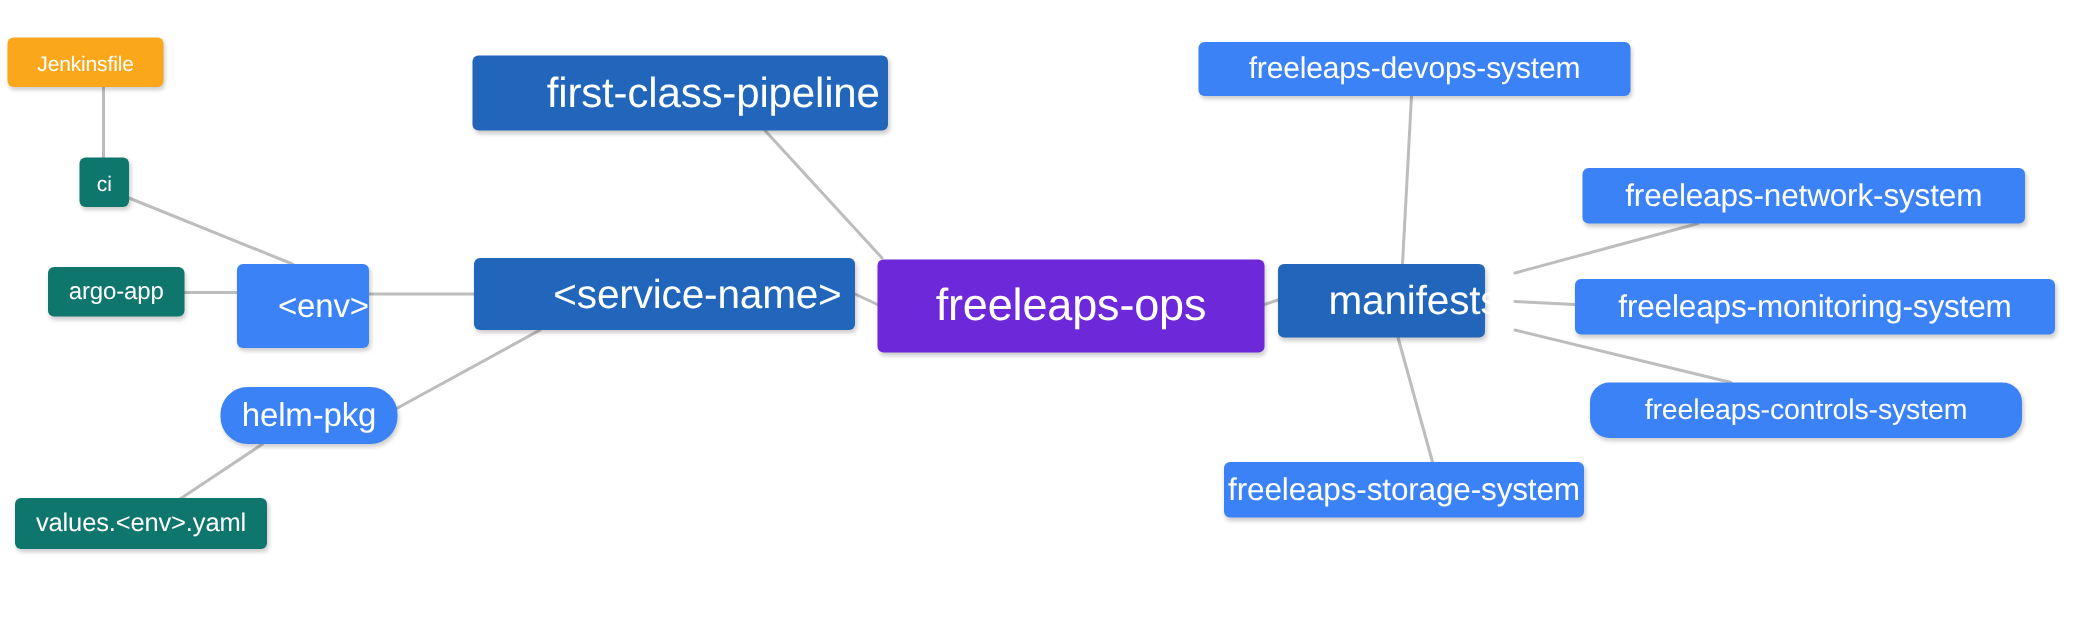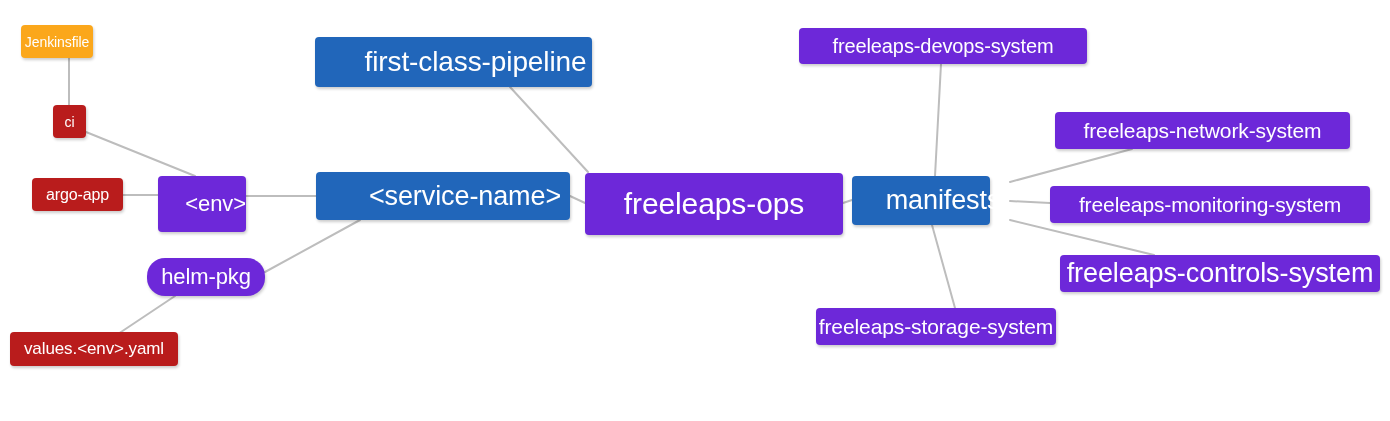--- a/index.html
+++ b/index.html
@@ -36,23 +36,23 @@
     align-items: center;
     justify-content: center;
     border-radius: 4px;
     color: #ffffff;
     white-space: nowrap;
     box-shadow: 1px 2px 3px rgba(0,0,0,0.20);
     letter-spacing: -0.1px;
   }
   .n-root      { background: #6d28d9; }
   .n-blue      { background: #2166ba; padding-left: 44px; }
-  .n-green     { background: #6d28d9; }
+  .n-green     { background: #3b82f6; }
   .n-orange    { background: #fba71b; }
-  .n-red       { background: #b91c1c; }
+  .n-red       { background: #0f766e; }
 </style>
 </head>
 <body>
 
 <div id="canvas">
   <svg id="edge-layer" viewBox="0 0 1390 421" width="1390" height="421">
       <path class="edge" d="M 585 203 L 570 196" stroke="#bdbdbd"></path>
       <path class="edge" d="M 843 203 L 852 200" stroke="#bdbdbd"></path>
       <path class="edge" d="M 588 172 L 510 87" stroke="#bdbdbd"></path>
       <path class="edge" d="M 316 196 L 246 196" stroke="#bdbdbd"></path>
@@ -79,41 +79,41 @@
       </div>
       <div class="node n-blue" style="left: 852px; top: 176px; width: 138px; height: 49px; font-size: 27px;">
         <span>manifests</span>
       </div>
       <div class="node n-green" style="left: 158px; top: 176px; width: 88px; height: 56px; font-size: 22px; justify-content: flex-end;">
         <span>&lt;env&gt;</span>
       </div>
       <div class="node n-green" style="left: 147px; top: 258px; width: 118px; height: 38px; font-size: 22px; border-radius: 18px;">
         <span>helm-pkg</span>
       </div>
-      <div class="node n-orange" style="left: 21px; top: 25px; width: 72px; height: 33px; font-size: 14px;">
+      <div class="node n-orange" style="left: 5px; top: 25px; width: 104px; height: 33px; font-size: 14px;">
         <span>Jenkinsfile</span>
       </div>
       <div class="node n-red" style="left: 53px; top: 105px; width: 33px; height: 33px; font-size: 14px;">
         <span>ci</span>
       </div>
       <div class="node n-red" style="left: 32px; top: 178px; width: 91px; height: 33px; font-size: 16px;">
         <span>argo-app</span>
       </div>
       <div class="node n-red" style="left: 10px; top: 332px; width: 168px; height: 34px; font-size: 17px; justify-content: center;">
         <span>values.&lt;env&gt;.yaml</span>
       </div>
       <div class="node n-green" style="left: 799px; top: 28px; width: 288px; height: 36px; font-size: 20px;">
         <span>freeleaps-devops-system</span>
       </div>
       <div class="node n-green" style="left: 1055px; top: 112px; width: 295px; height: 37px; font-size: 21px;">
         <span>freeleaps-network-system</span>
       </div>
       <div class="node n-green" style="left: 1050px; top: 186px; width: 320px; height: 37px; font-size: 21px;">
         <span>freeleaps-monitoring-system</span>
       </div>
-      <div class="node n-green" style="left: 1060px; top: 255px; width: 320px; height: 37px; font-size: 27px;">
+      <div class="node n-green" style="left: 1060px; top: 255px; width: 288px; height: 37px; font-size: 19px; border-radius: 13px;">
         <span>freeleaps-controls-system</span>
       </div>
       <div class="node n-green" style="left: 816px; top: 308px; width: 240px; height: 37px; font-size: 21px;">
         <span>freeleaps-storage-system</span>
       </div>
     </div>
 </div>
 
 </body></html>

